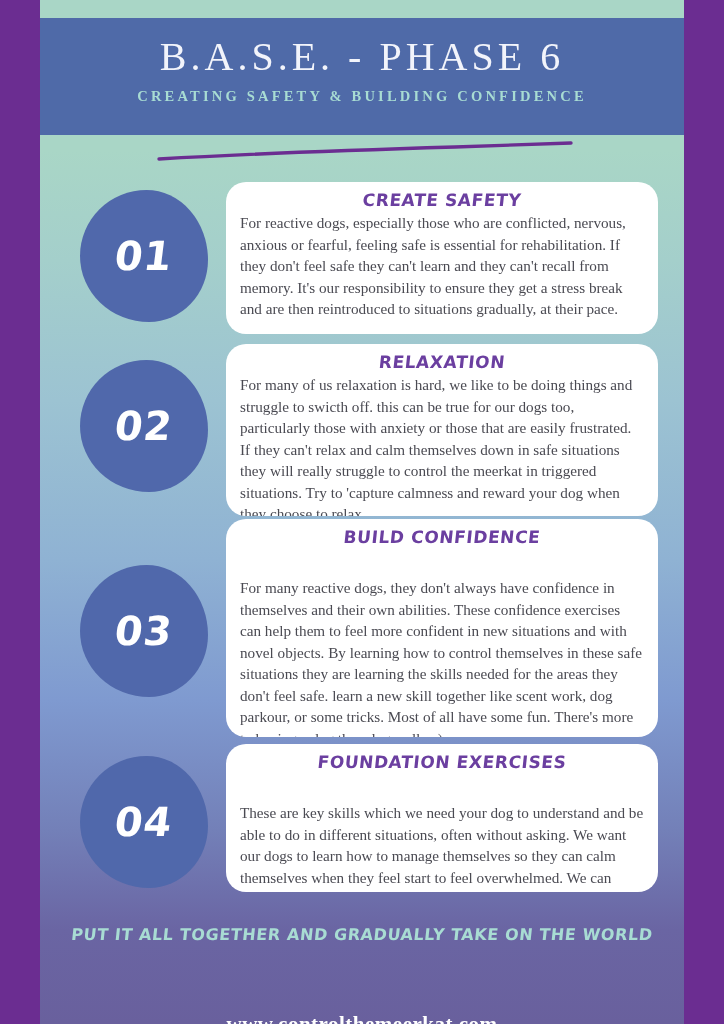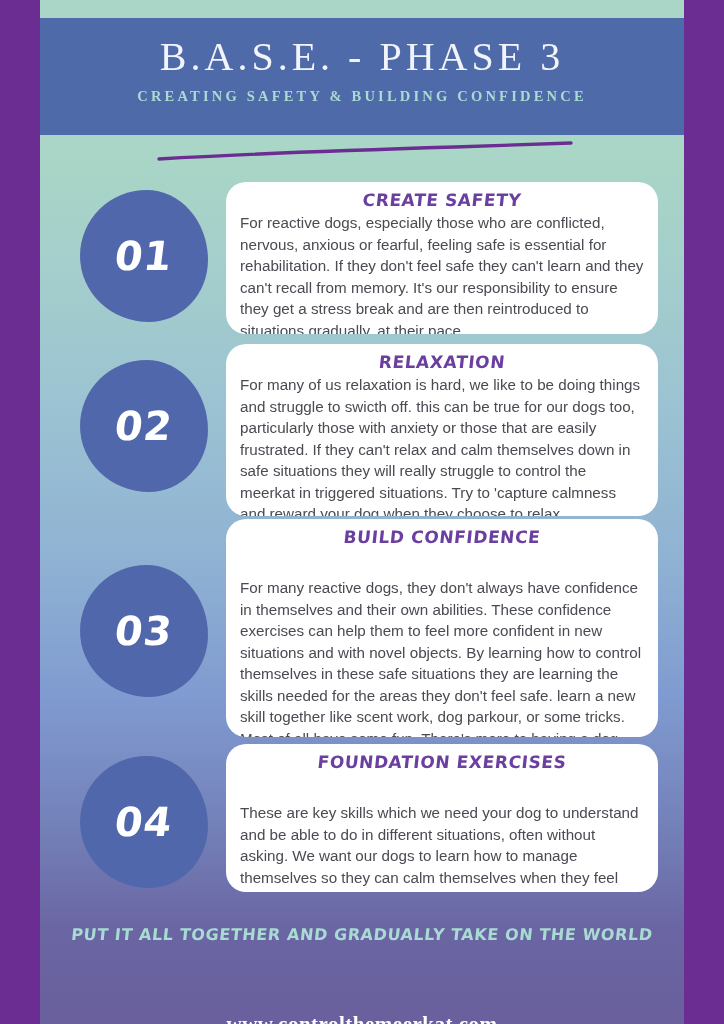--- a/index.html
+++ b/index.html
@@ -128,21 +128,21 @@
     text-align: center;
     font-family: "DejaVu Sans", sans-serif;
     font-weight: 700;
     font-size: 17px;
     letter-spacing: 0.6px;
     color: #6b3fa0;
     transform: skewX(-6deg);
   }
   .card-body {
     margin: 0;
-    font-family: Liberation Sans, sans-serif;
+    font-family: Liberation Serif, serif;
     font-size: 15.2px;
     line-height: 1.42;
     color: #4a4a52;
     text-align: left;
   }
   .card-body.spaced { margin-top: 30px; }
 
   
   .footer-tagline {
     position: absolute;
@@ -170,21 +170,21 @@
     color: #ffffff;
   }
 </style>
 </head>
 <body>
 
 <div class="poster">
   <div class="canvas">
 
     <div class="header-band">
-      <h1 class="header-title">B.A.S.E. - PHASE 3</h1>
+      <h1 class="header-title">B.A.S.E. - PHASE 6</h1>
       <p class="header-sub">CREATING SAFETY &amp; BUILDING CONFIDENCE</p>
     </div>
 
     <div class="underline-wrap">
       <svg width="420" height="26" viewBox="0 0 420 26" fill="none" xmlns="http://www.w3.org/2000/svg">
         <path d="M4 21 C 90 16, 200 12, 300 9 C 350 7.5, 395 6, 416 5" stroke="#6b2d91" stroke-width="3.4" stroke-linecap="round" fill="none"></path>
       </svg>
     </div>
 
     <div class="row" style="top:182px;height:150px;">

